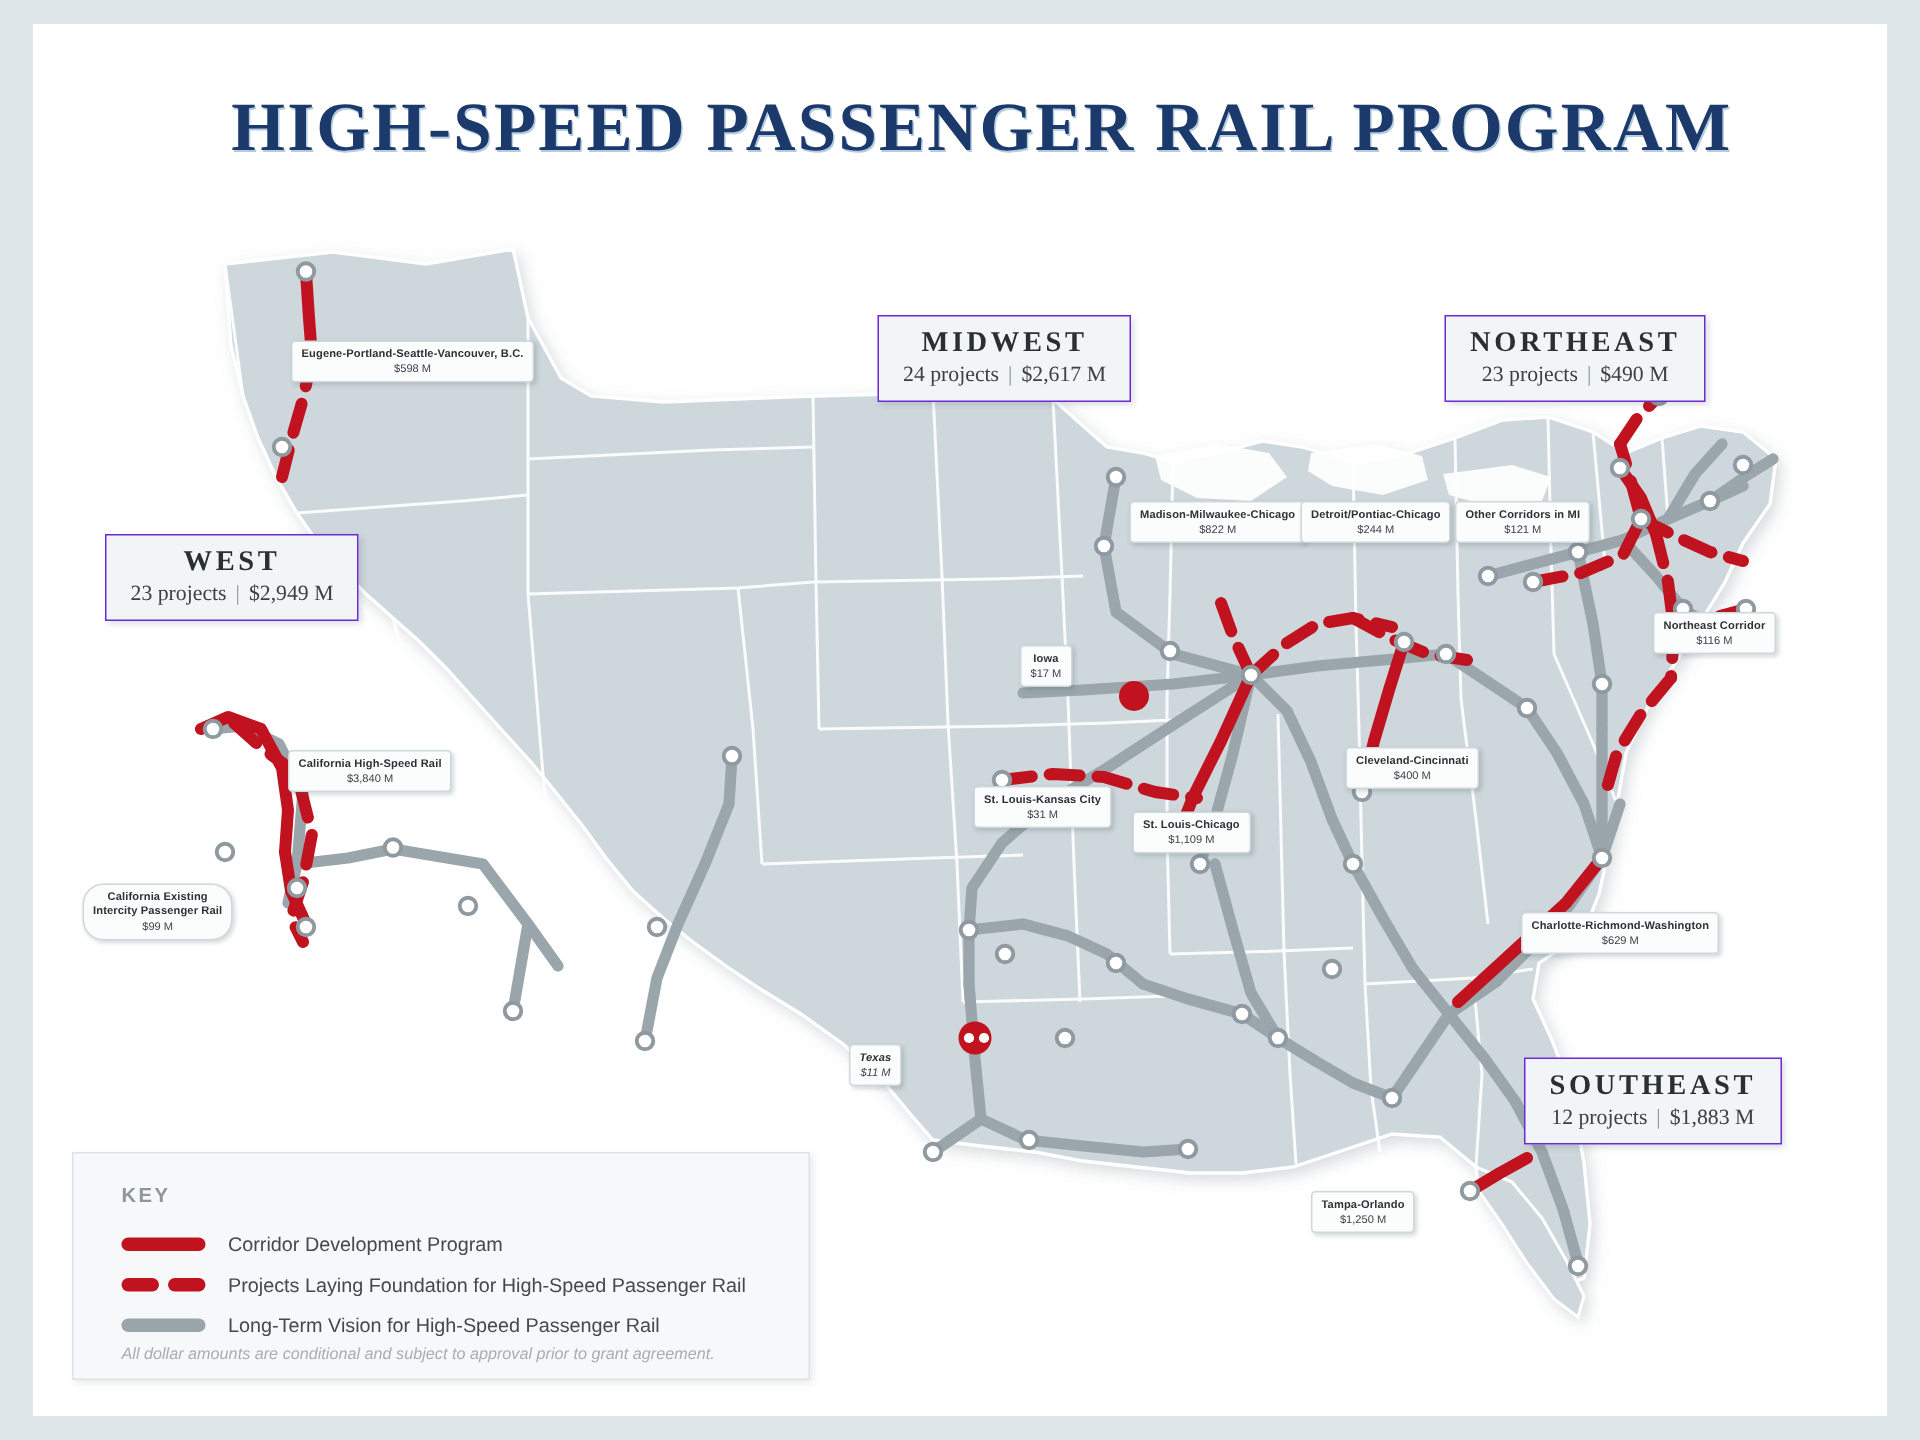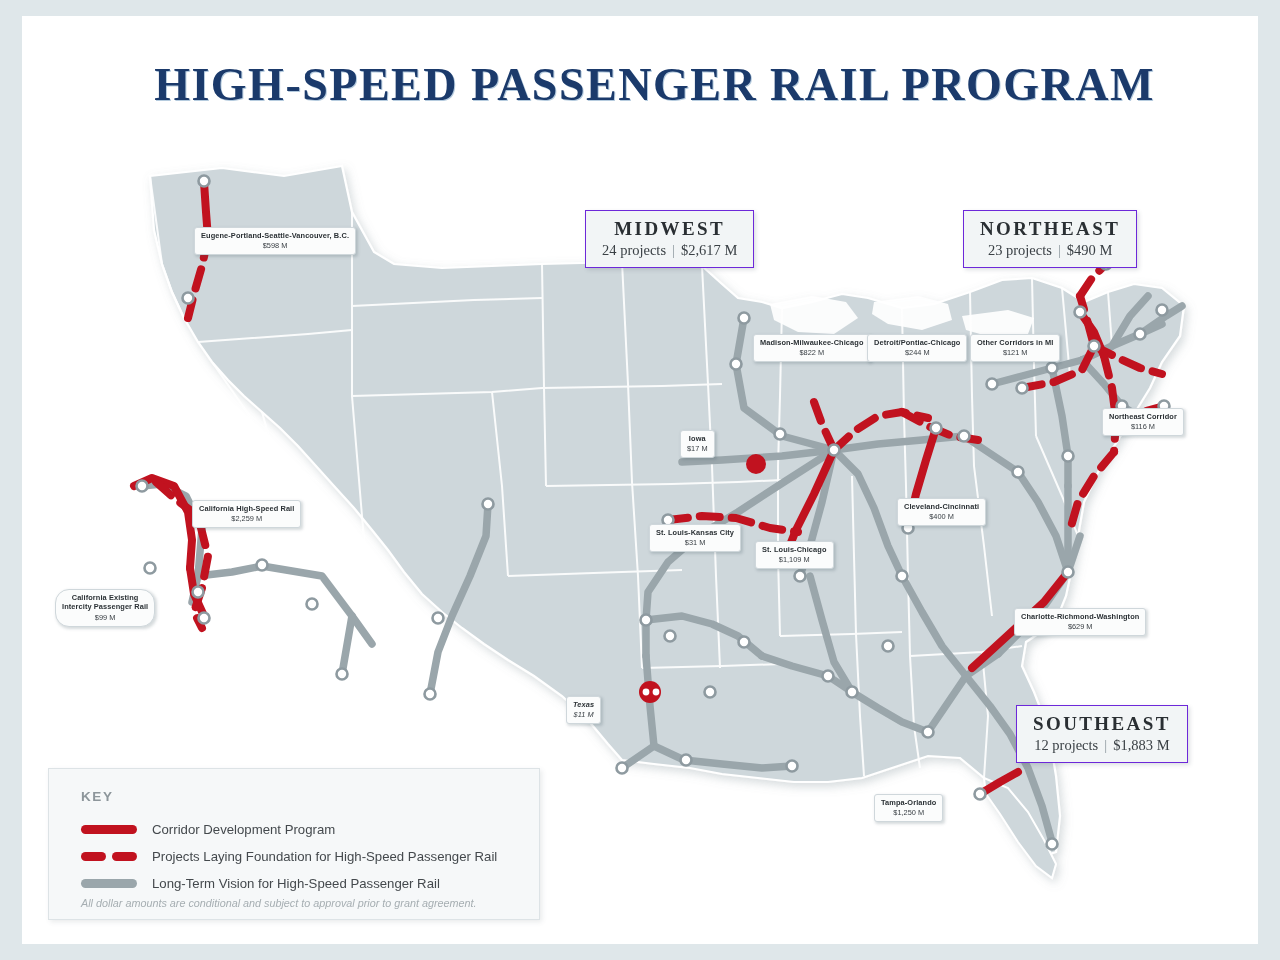--- a/index.html
+++ b/index.html
@@ -365,36 +365,42 @@
         </div>
       </div>
 
       <div class="region-card" id="region-northeast">
         <div class="rname">NORTHEAST</div>
         <div class="rstats">
           <span>23 projects</span><span class="sep">|</span><span>$490 M</span>
         </div>
       </div>
 
+      <div class="region-card" id="region-west">
+        <div class="rname">WEST</div>
+        <div class="rstats">
+          <span>23 projects</span><span class="sep">|</span><span>$2,949 M</span>
+        </div>
+      </div>
 
       <div class="region-card" id="region-southeast">
         <div class="rname">SOUTHEAST</div>
         <div class="rstats">
           <span>12 projects</span><span class="sep">|</span><span>$1,883 M</span>
         </div>
       </div>
 
       <div class="corridor" style="left:172px; top:211px;">
         <div class="cname">Eugene-Portland-Seattle-Vancouver, B.C.</div>
         <div class="camt">$598 M</div>
       </div>
 
       <div class="corridor" style="left:170px; top:484px;">
         <div class="cname">California High-Speed Rail</div>
-        <div class="camt">$2,259 M</div>
+        <div class="camt">$3,840 M</div>
       </div>
 
       <div class="corridor two-line" style="left:33px; top:573px;">
         <div class="cname">California Existing</div>
         <div class="cname">Intercity Passenger Rail</div>
         <div class="camt">$99 M</div>
       </div>
 
       <div class="corridor" style="left:731px; top:318px;">
         <div class="cname">Madison-Milwaukee-Chicago</div>

